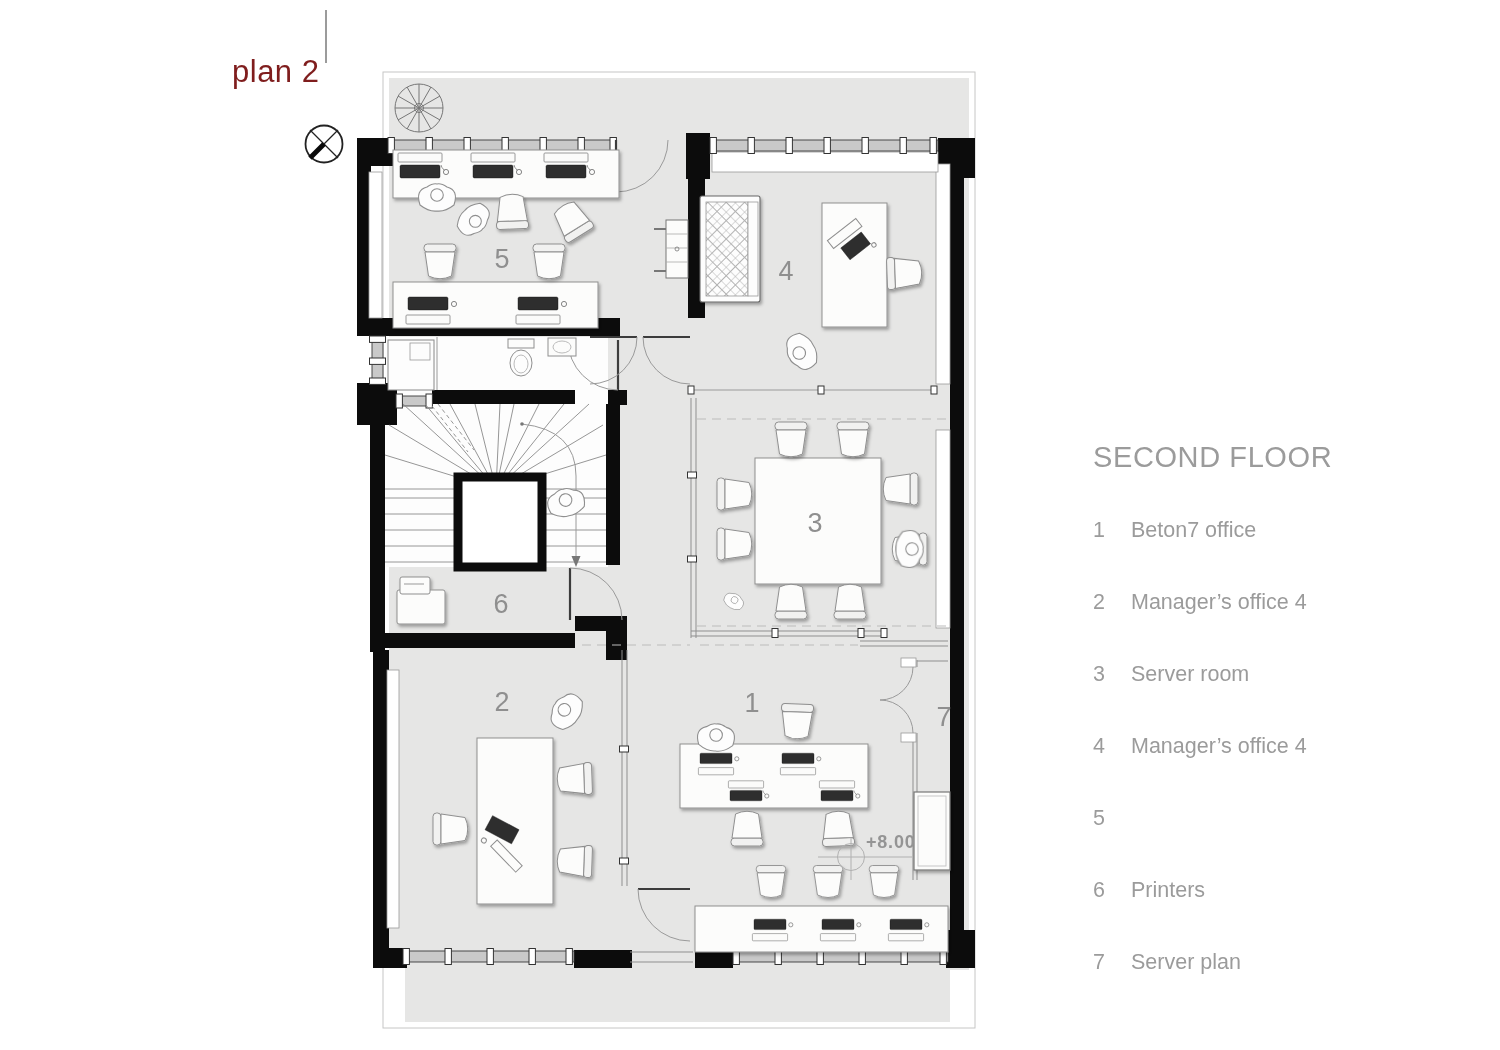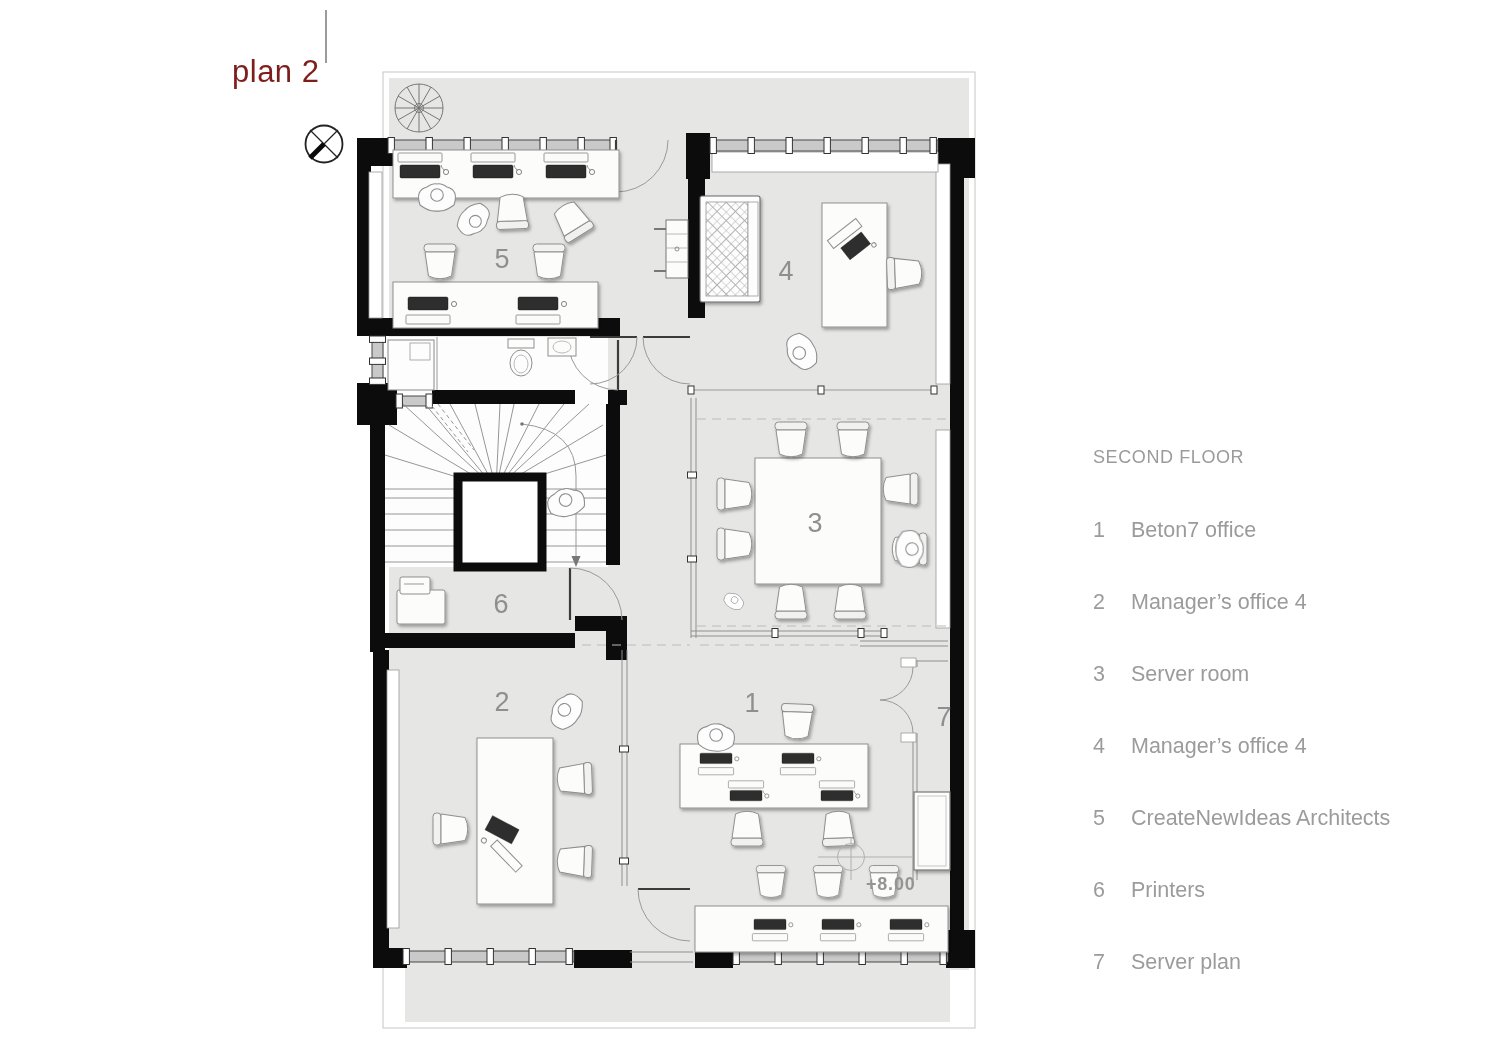--- a/index.html
+++ b/index.html
@@ -16,25 +16,25 @@
   .leaf{stroke:#3c3c3c;stroke-width:2.2;}
   .sill{fill:#ffffff;stroke:#9a9a9a;stroke-width:.8;}
   .tread{stroke:#8a8a8a;stroke-width:.9;}
   .thin{stroke:#9a9a9a;stroke-width:1;fill:none;}
   .mull{fill:#ffffff;stroke:#333;stroke-width:1;}
   .sh{filter:url(#sh);}
   .txt{position:absolute;color:#9a9a9a;}
   .page-title{left:232px;top:18px;font-size:31px;font-weight:300;color:#7f1d1d;letter-spacing:.5px;margin-top:36px;}
   .title-sep{position:absolute;left:325px;top:10px;width:1.5px;height:53px;background:#9b9b9b;}
   .legend{position:absolute;left:1093px;top:444px;width:360px;}
-  .legend-heading{font-size:18px;line-height:27px;color:#9b9b9b;font-weight:300;letter-spacing:.6px;}
+  .legend-heading{font-size:29px;line-height:27px;color:#9b9b9b;font-weight:300;letter-spacing:.6px;}
   .legend-item{display:flex;margin-top:46px;font-size:21.5px;line-height:26px;color:#9b9b9b;font-weight:300;}
   .legend-item .num{width:38px;flex:none;}
   .rlabel{position:absolute;transform:translate(-50%,-50%);font-size:27px;color:#8f8f8f;font-weight:300;}
-  .lvl{left:866px;top:832px;font-size:18px;font-weight:700;color:#949494;letter-spacing:.8px;margin-top:42px;}
+  .lvl{left:866px;top:832px;font-size:18px;font-weight:700;color:#949494;letter-spacing:.8px;}
 </style>
 </head>
 <body>
 
 <div id="stage">
 
 <svg width="1500" height="1050" viewBox="0 0 1500 1050">
   <defs>
     <filter id="sh" x="-60%" y="-60%" width="220%" height="220%">
       <feDropShadow dx="1.6" dy="2.4" stdDeviation="1.7" flood-color="#000" flood-opacity="0.32"></feDropShadow>
@@ -449,21 +449,20 @@
   <div class="legend-item">
     <span class="num">3</span>
     <span>Server room</span>
   </div>
   <div class="legend-item">
     <span class="num">4</span>
     <span>Manager’s office 4</span>
   </div>
   <div class="legend-item">
     <span class="num">5</span>
-    <span>CreateNewIdeas Architects</span>
   </div>
   <div class="legend-item">
     <span class="num">6</span>
     <span>Printers</span>
   </div>
   <div class="legend-item">
     <span class="num">7</span>
     <span>Server plan</span>
   </div>
 </div>

